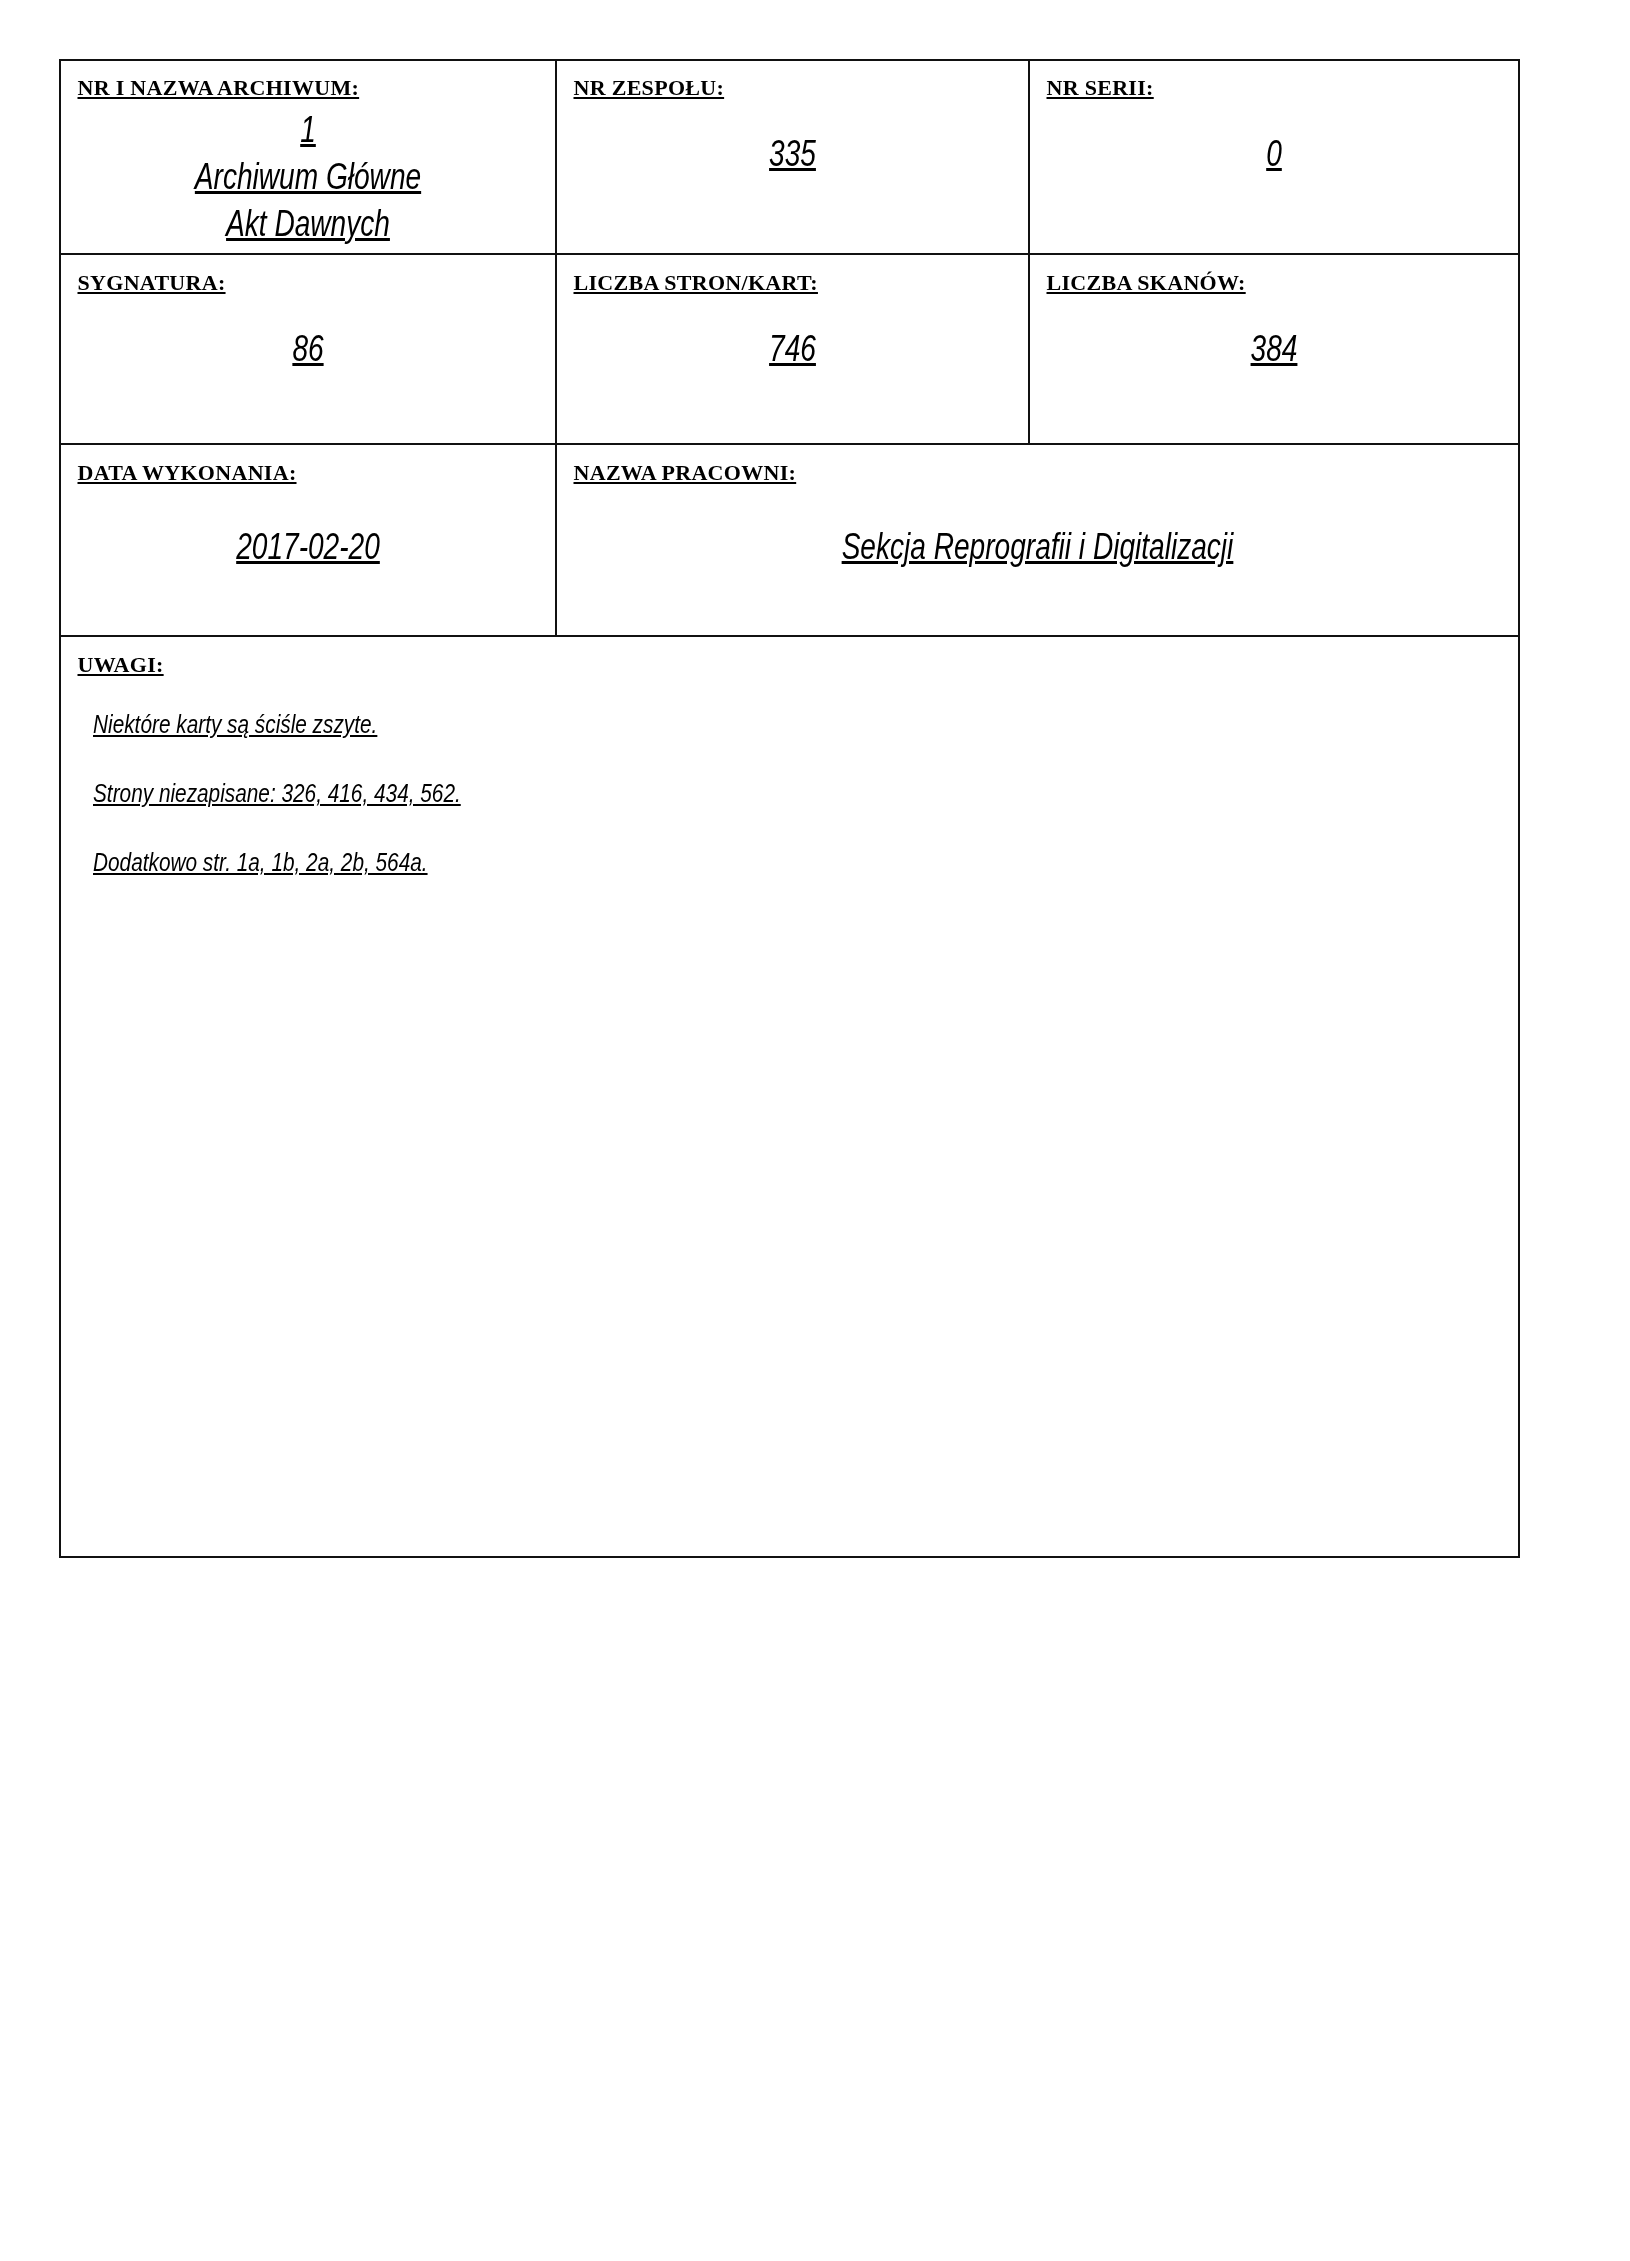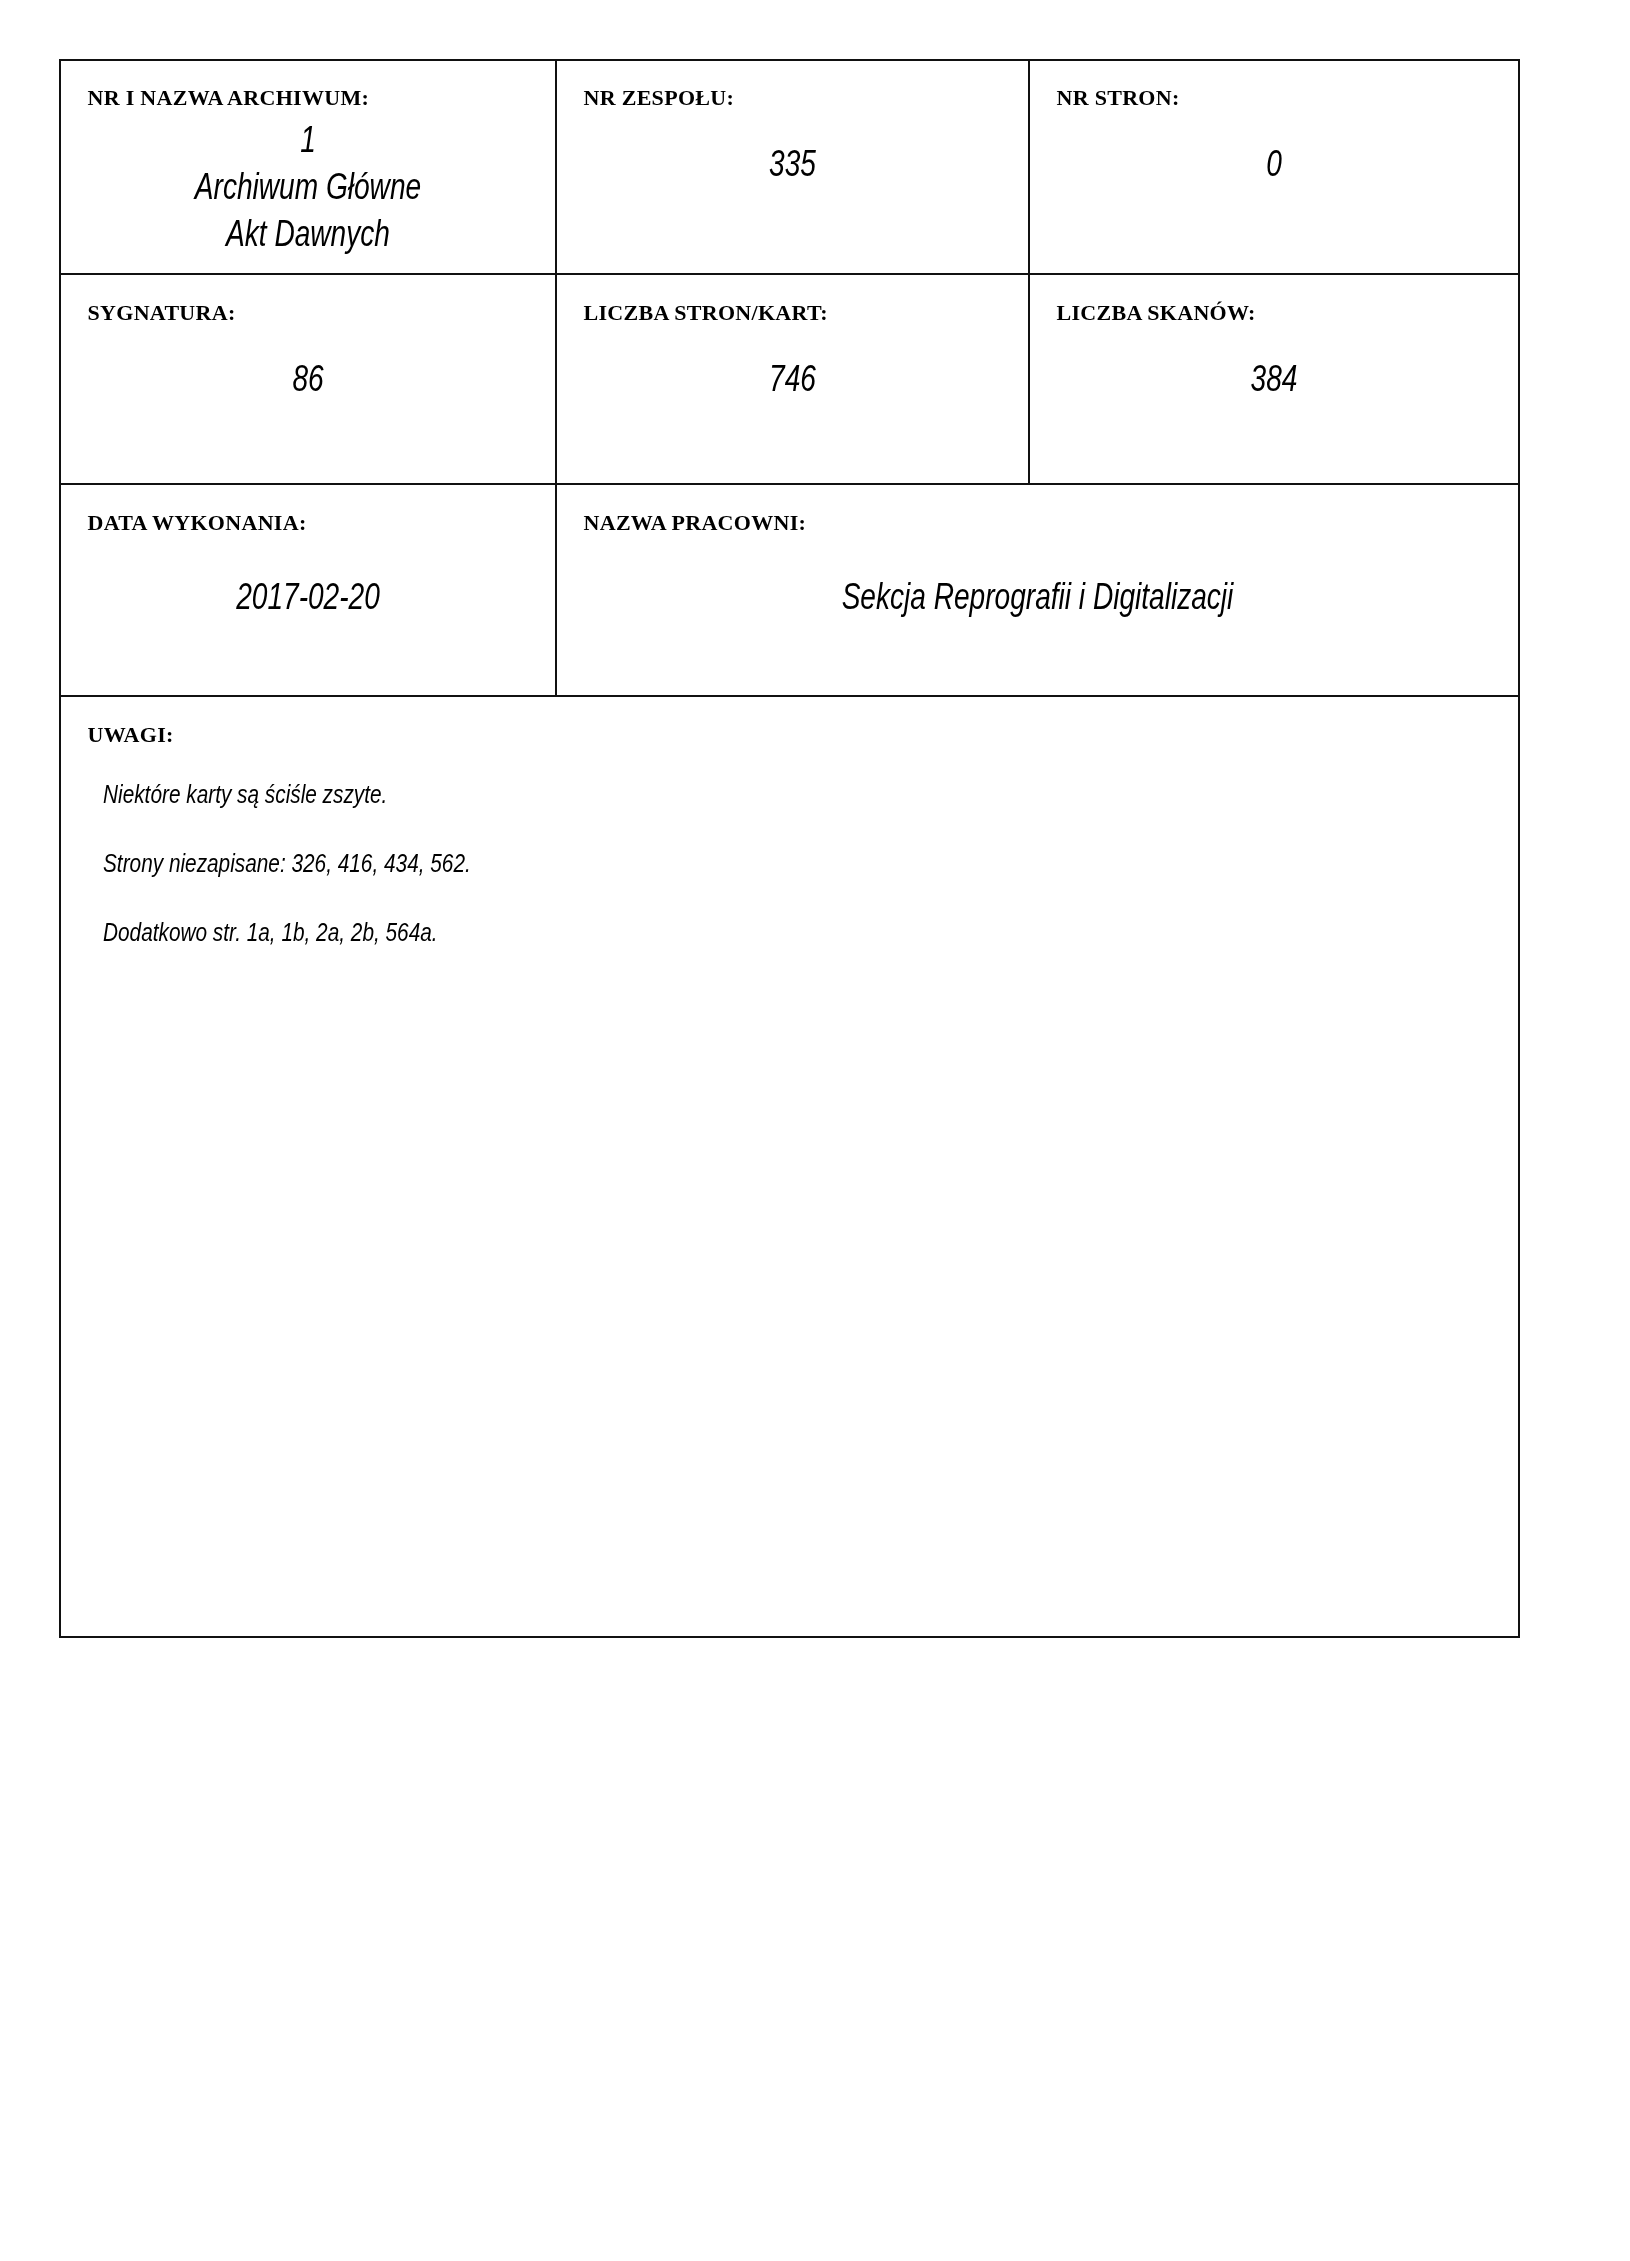--- a/index.html
+++ b/index.html
@@ -27,22 +27,23 @@
     position: absolute;
     left: 59px;
     top: 59px;
     width: 1460px;
     border-collapse: collapse;
     table-layout: fixed;
   }
   .form-table td {
     border: 2px solid #111111;
     vertical-align: top;
-    padding: 16px;
+    padding: 6px;
     background: #ffffff;
+    text-decoration: underline;
   }
 
   
   .label {
     font-family: "Liberation Serif", "DejaVu Serif", serif;
     font-weight: 700;
     font-size: 22px;
     letter-spacing: 0.3px;
     line-height: 1.1;
     padding: 9.2px 0 0 10.5px;
@@ -152,21 +153,21 @@
             <div>1</div>
             <div>Archiwum Główne</div>
             <div>Akt Dawnych</div>
           </div>
         </td>
         <td class="cell-arch-name">
           <div class="label">NR ZESPOŁU:</div>
           <div class="value v-mid">335</div>
         </td>
         <td class="cell-arch-name">
-          <div class="label">NR STRON:</div>
+          <div class="label">NR SERII:</div>
           <div class="value v-mid">0</div>
         </td>
       </tr>
 
 
       <tr>
         <td class="cell-sygnatura">
           <div class="label">SYGNATURA:</div>
           <div class="value v-mid">86</div>
         </td>

